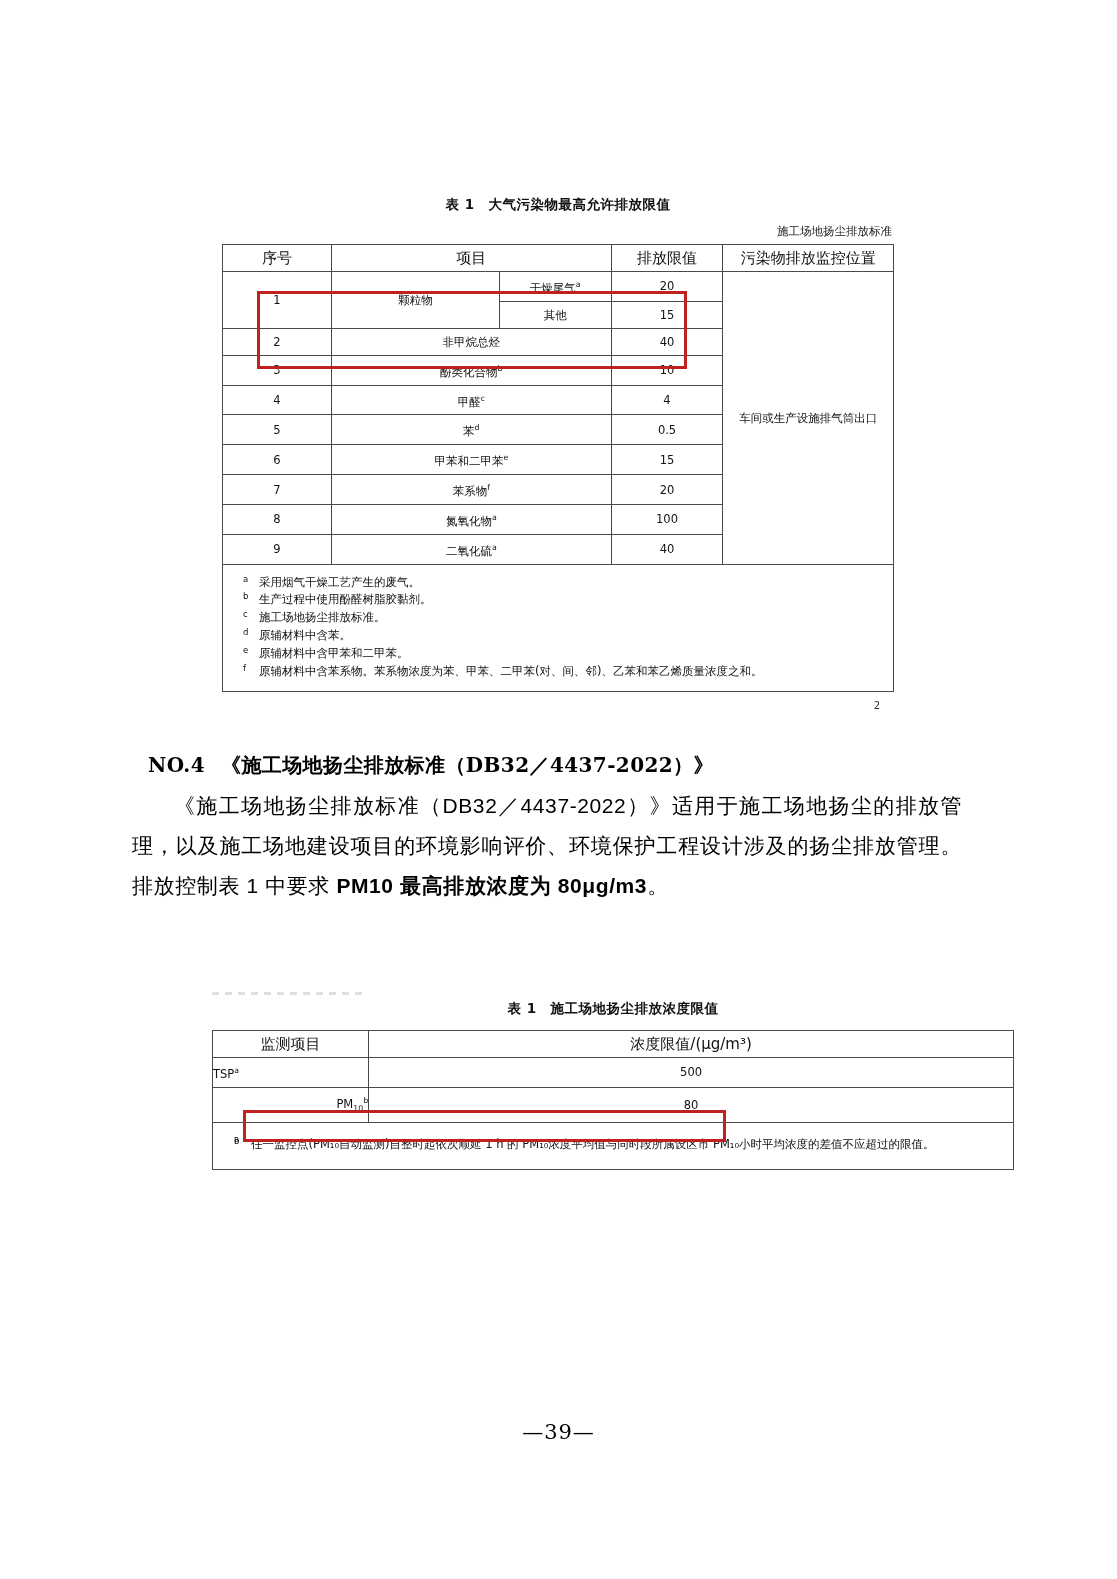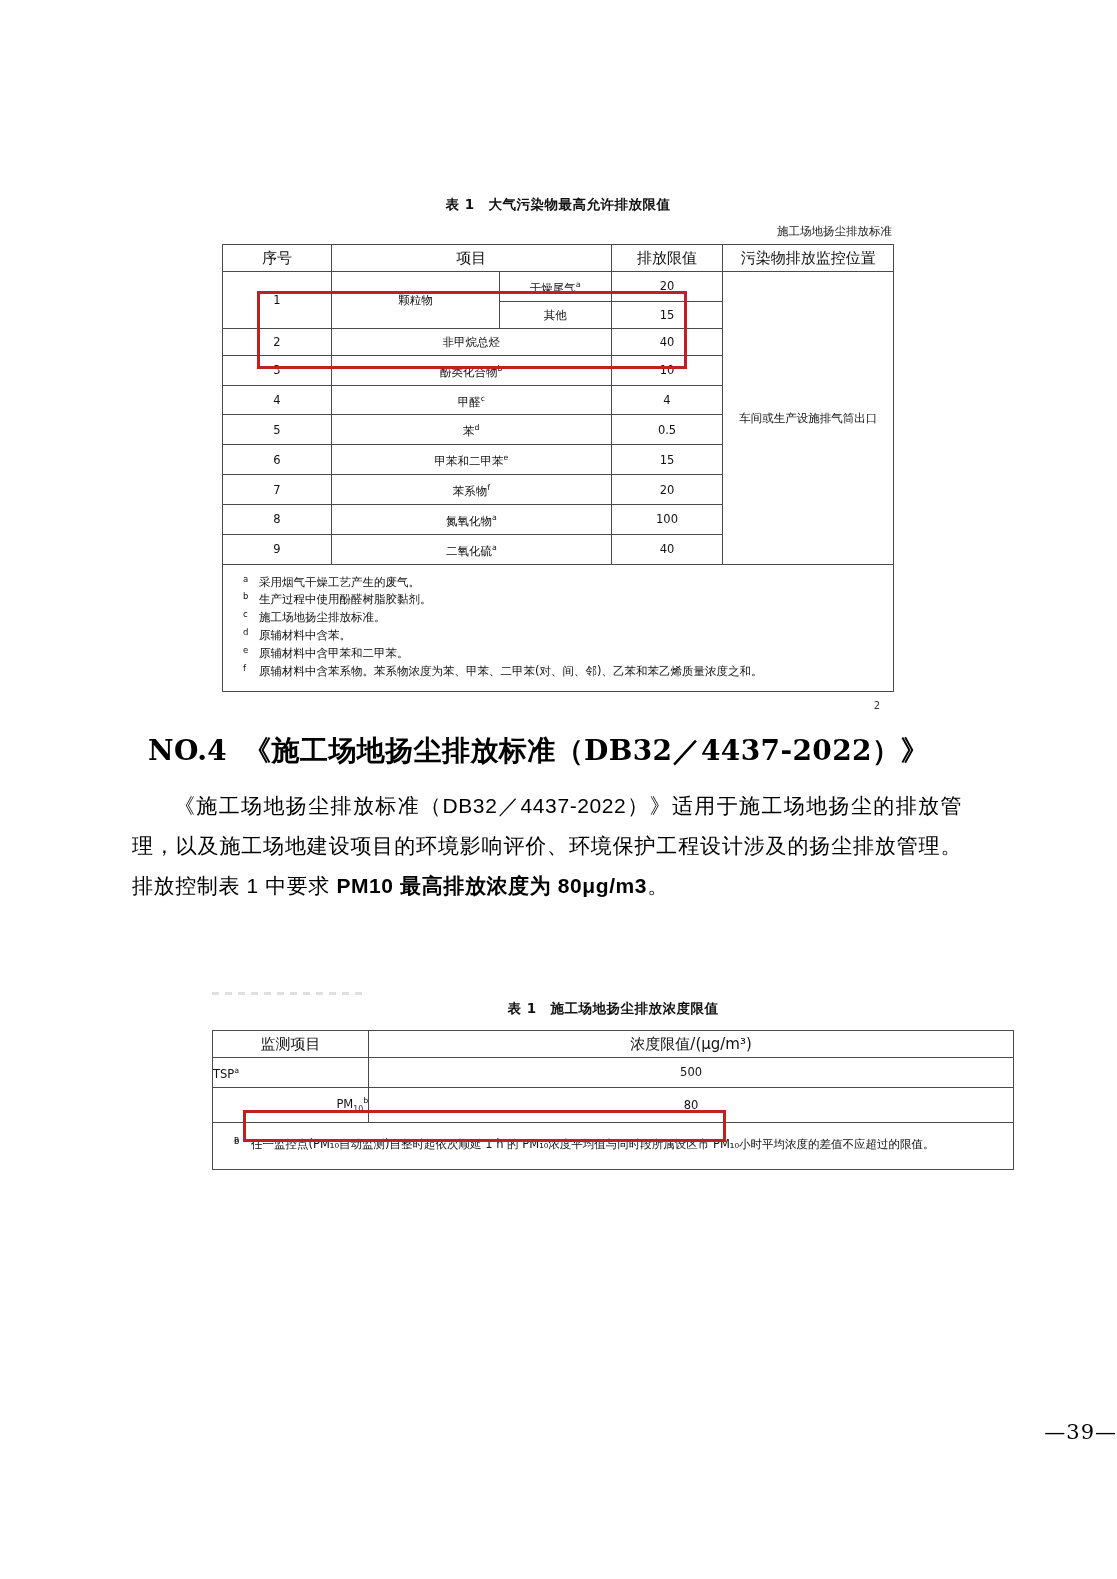--- a/index.html
+++ b/index.html
@@ -105,25 +105,25 @@
     pointer-events: none;
     box-sizing: border-box;
   }
   #redbox-1 { left: 257px; top: 291px; width: 430px; height: 78px; }
   #redbox-2 { left: 243px; top: 1110px; width: 483px; height: 32px; }
 
   
   .section-heading {
     position: absolute;
     left: 148px;
-    top: 732px;
+    top: 752px;
     width: 830px;
     font-family: "DejaVu Serif", "Liberation Serif", serif;
     font-weight: bold;
-    font-size: 28px;
+    font-size: 20px;
     color: #000;
     letter-spacing: 0.4px;
   }
   .section-heading .noprefix { margin-right: 16px; }
 
   .body-para {
     position: absolute;
     left: 132px;
     top: 786px;
     width: 830px;
@@ -178,21 +178,21 @@
     background: repeating-linear-gradient(90deg, #d8d8d8 0 7px, transparent 7px 13px);
     opacity: .8;
   }
 
   
   .footer {
     position: absolute;
     left: 0;
     top: 1420px;
     width: 1117px;
-    text-align: right;
+    text-align: center;
     font-family: "DejaVu Serif", "Liberation Serif", serif;
     font-size: 21px;
     color: #000;
     letter-spacing: 1px;
   }
 </style>
 </head>
 <body>
 
 <div class="page">

